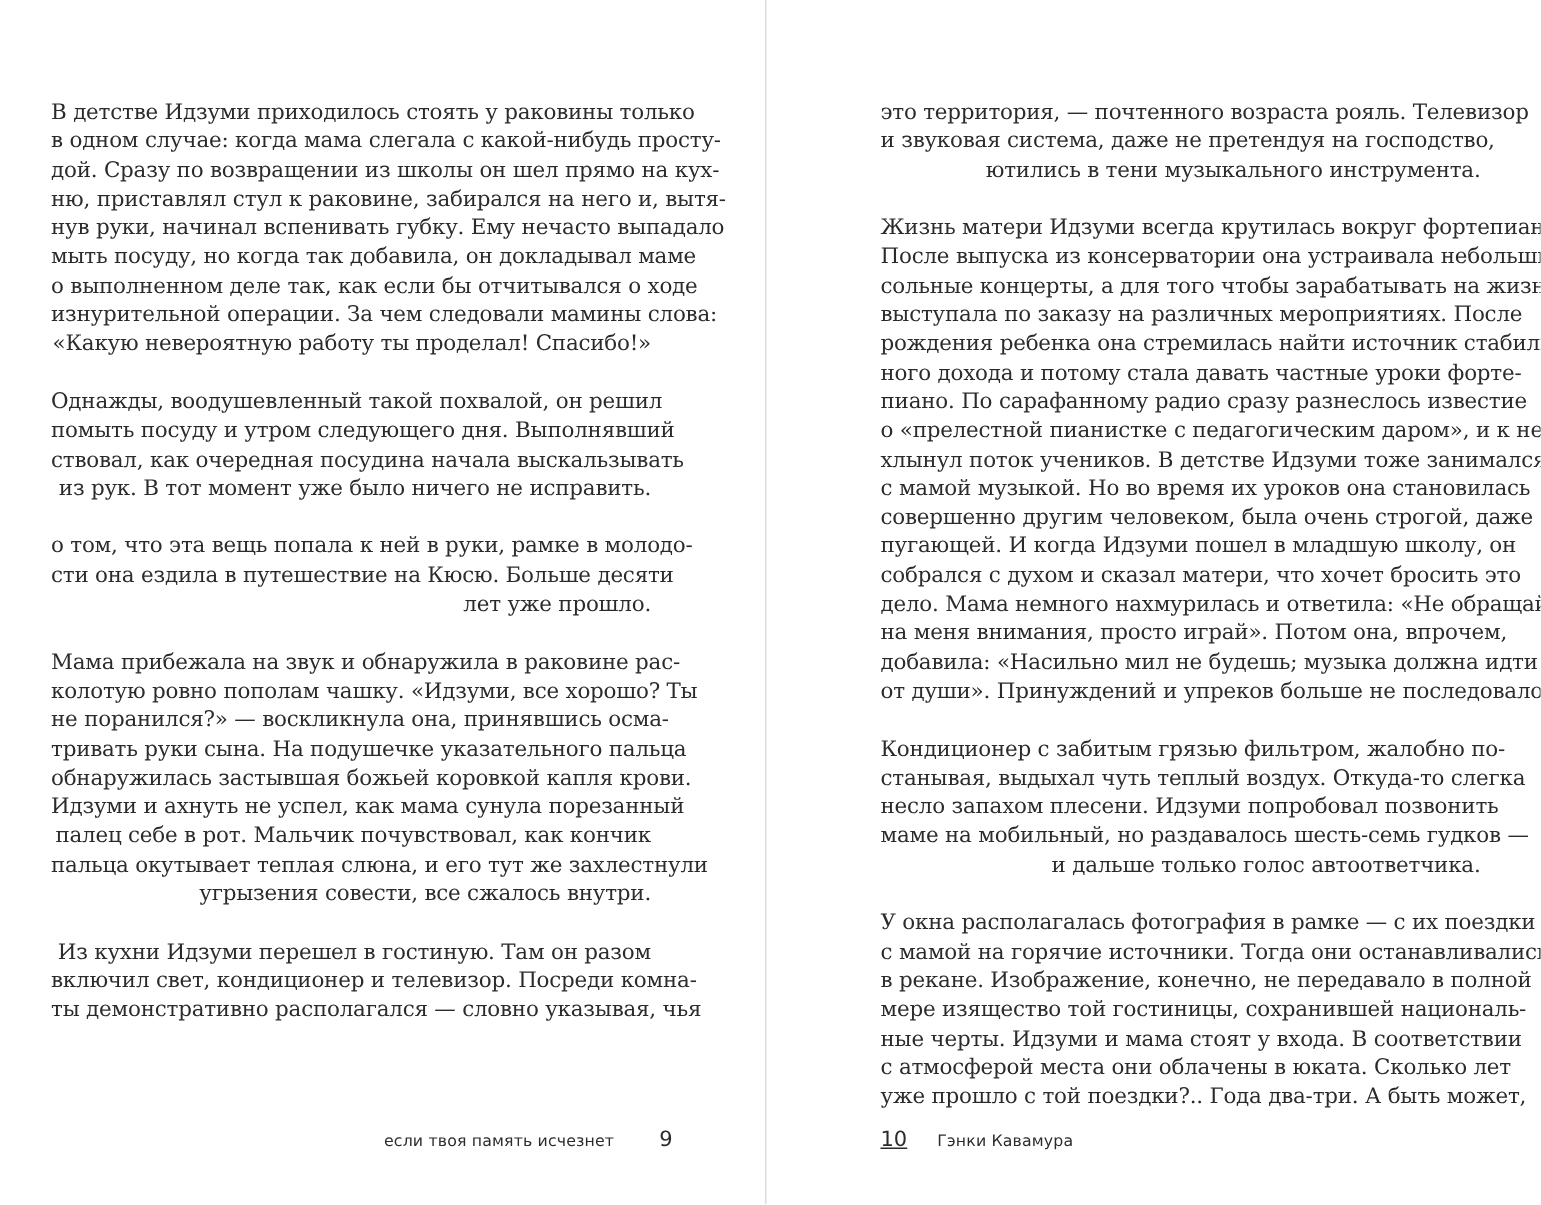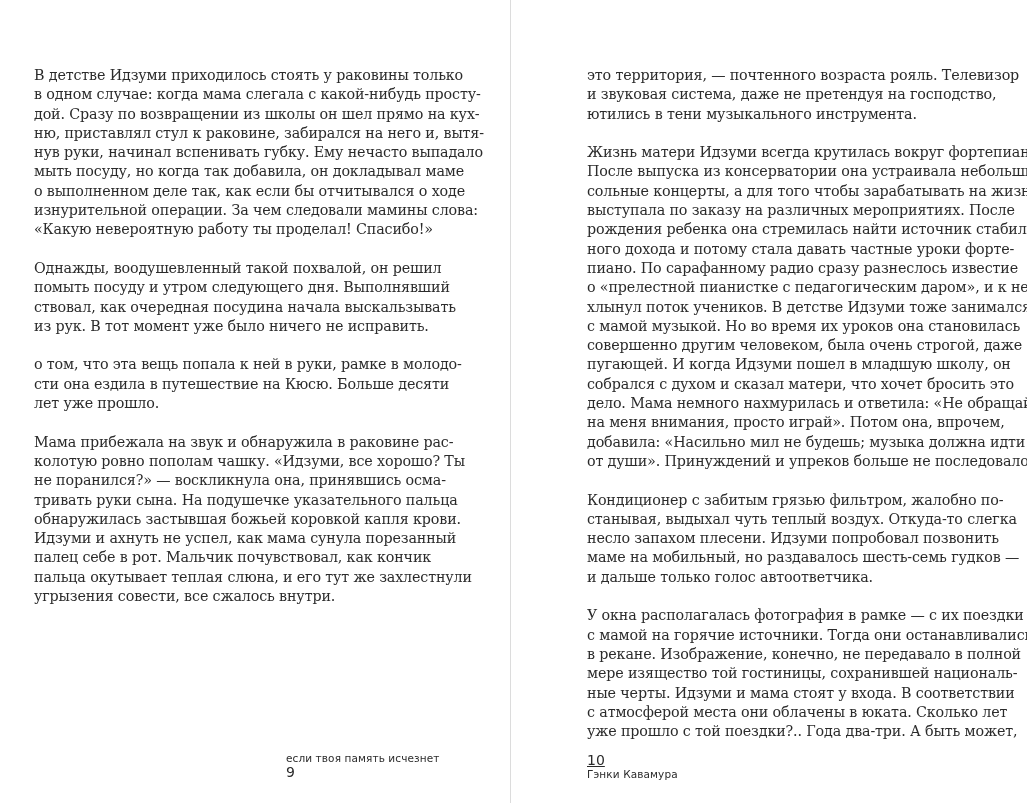--- a/index.html
+++ b/index.html
@@ -39,35 +39,35 @@
     font-size: 14.3px;
     line-height: 19.3px;
     color: #2b2b2b;
     letter-spacing: -0.15px;
   }
   .page.left .text-block { left: 34px; top: 66px; width: 400px; }
   .page.right .text-block { left: 76px; top: 66px; width: 400px; }
 
   .para {
     margin: 0 0 19.3px 0;
+    text-align: right;
   }
   .para:last-child { margin-bottom: 14px; }
   .line {
     display: block;
     white-space: nowrap;
   }
 
   .footer {
     position: absolute;
     top: 752px;
     font-family: "DejaVu Sans", "Liberation Sans", sans-serif;
     color: #2b2b2b;
     display: flex;
     align-items: baseline;
-    flex-direction: column;
   }
   .footer .running-title {
     font-size: 10.5px;
     letter-spacing: 0.1px;
   }
   .footer .page-number {
     font-size: 14px;
   }
   .page.left .footer { left: 256px; }
   .page.left .footer .page-number { margin-left: 30px; }
@@ -106,20 +106,25 @@
       <p class="para">
         <span class="line">Мама прибежала на звук и обнаружила в раковине рас-</span>
         <span class="line">колотую ровно пополам чашку. «Идзуми, все хорошо? Ты</span>
         <span class="line">не поранился?» — воскликнула она, принявшись осма-</span>
         <span class="line">тривать руки сына. На подушечке указательного пальца</span>
         <span class="line">обнаружилась застывшая божьей коровкой капля крови.</span>
         <span class="line">Идзуми и ахнуть не успел, как мама сунула порезанный</span>
         <span class="line">палец себе в рот. Мальчик почувствовал, как кончик</span>
         <span class="line">пальца окутывает теплая слюна, и его тут же захлестнули</span>
         <span class="line">угрызения совести, все сжалось внутри.</span>
+      </p>
+      <p class="para">
+        <span class="line">Из кухни Идзуми перешел в гостиную. Там он разом</span>
+        <span class="line">включил свет, кондиционер и телевизор. Посреди комна-</span>
+        <span class="line">ты демонстративно располагался — словно указывая, чья</span>
       </p>
     </div>
     <div class="footer">
       <span class="running-title">если твоя память исчезнет</span>
       <span class="page-number">9</span>
     </div>
   </div>
 
   <div class="divider"></div>
 

